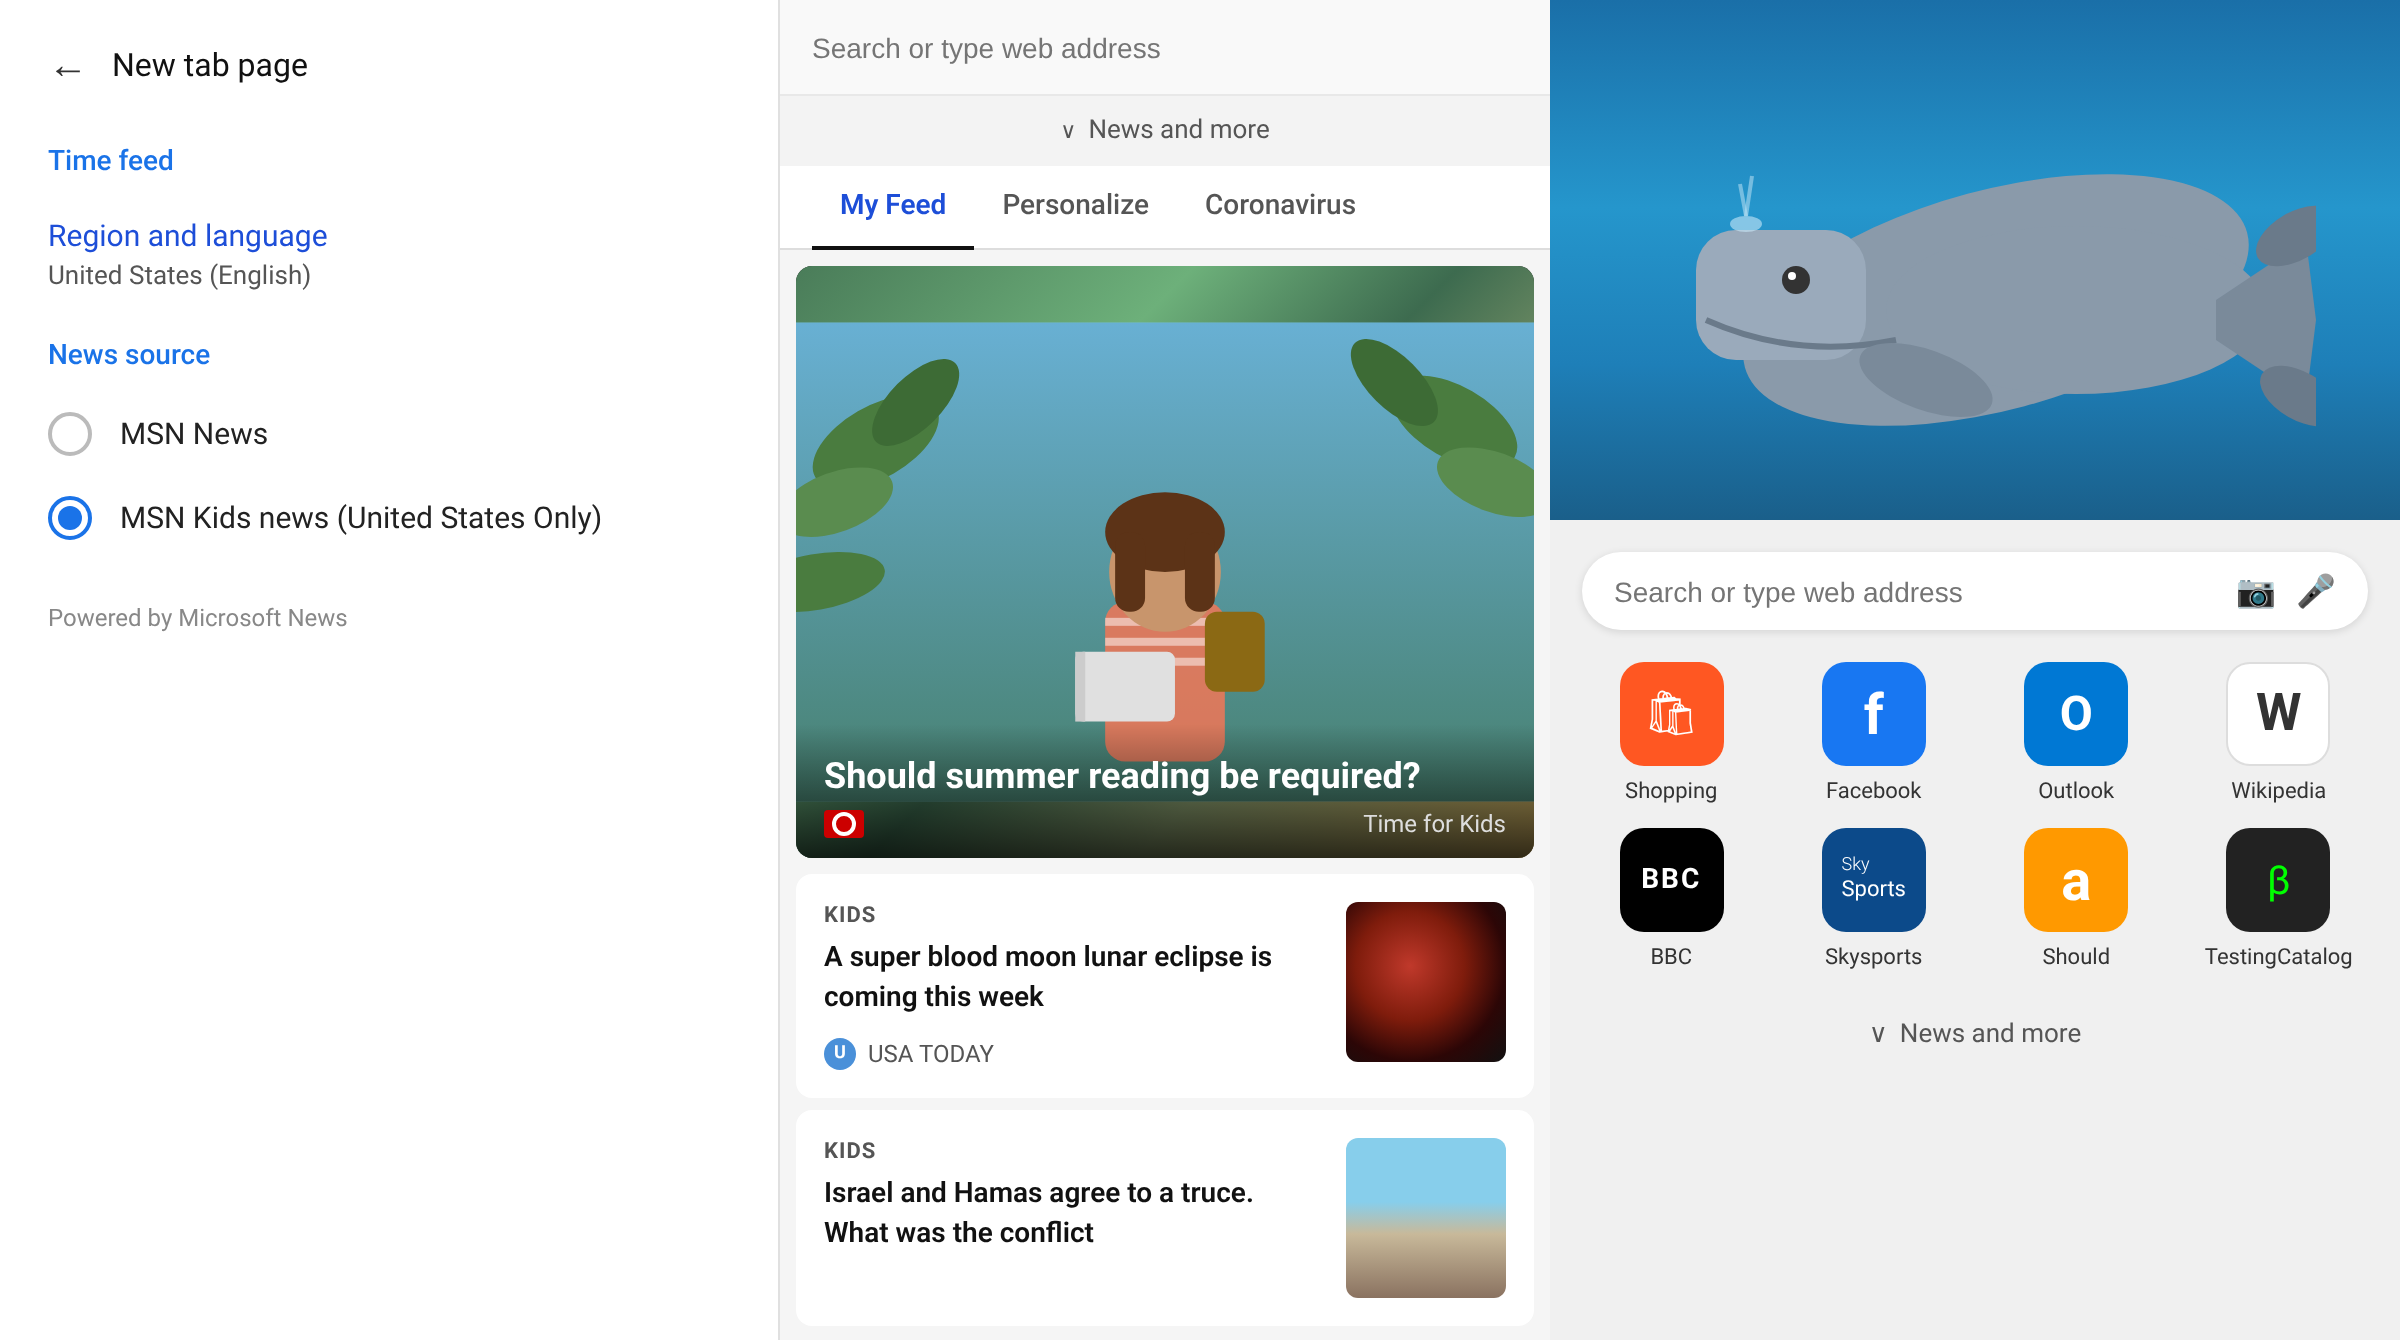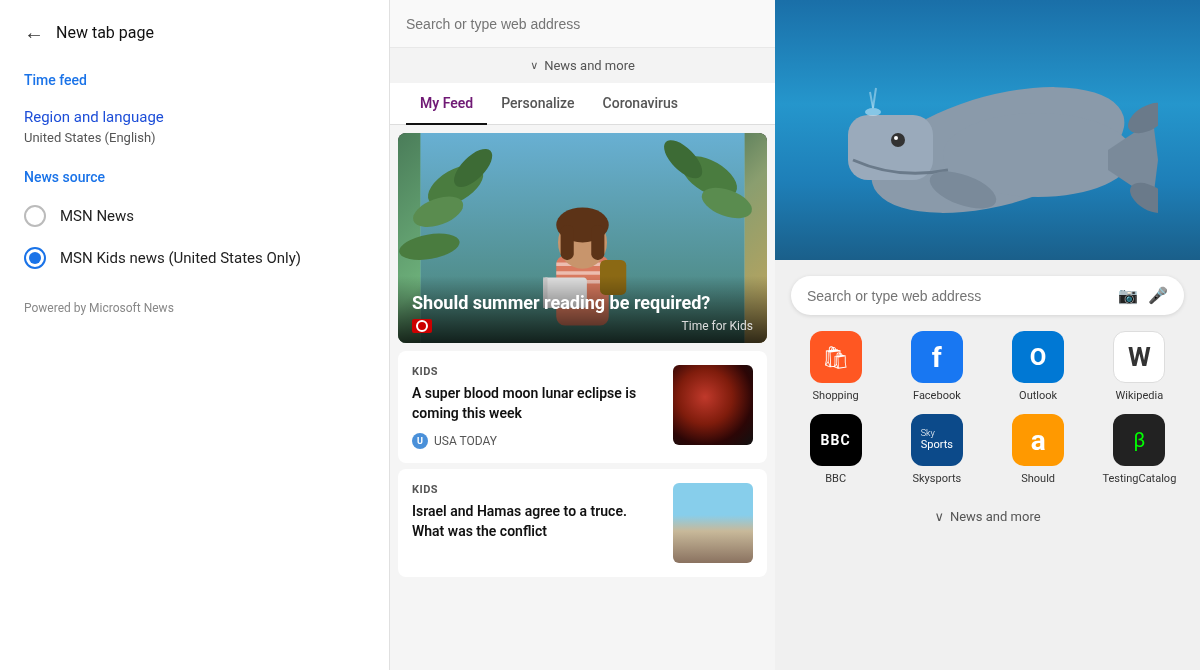--- a/index.html
+++ b/index.html
@@ -149,38 +149,38 @@
     .feed-tab {
       padding: 12px 14px;
       font-size: 14px;
       font-weight: 500;
       color: #555;
       cursor: pointer;
       border-bottom: 2px solid transparent;
       margin-bottom: -1px;
     }
     .feed-tab.active {
-      color: #701a75;
+      color: #1d4ed8;
       border-bottom: 2px solid #111;
       font-weight: 600;
     }
     .feed-content {
       flex: 1;
       overflow-y: auto;
       background: #f5f5f5;
     }
 
     
     .featured-article {
       position: relative;
       margin: 8px 8px;
       border-radius: 8px;
       overflow: hidden;
       background: #222;
-      height: 210px;
+      height: 296px;
     }
     .featured-bg {
       width: 100%;
       height: 100%;
       background: linear-gradient(135deg, #4a7c59 0%, #6db07a 30%, #3d6b4f 50%, #8a9e6f 70%, #c4a55a 100%);
       position: relative;
       display: flex;
       align-items: center;
       justify-content: center;
     }

